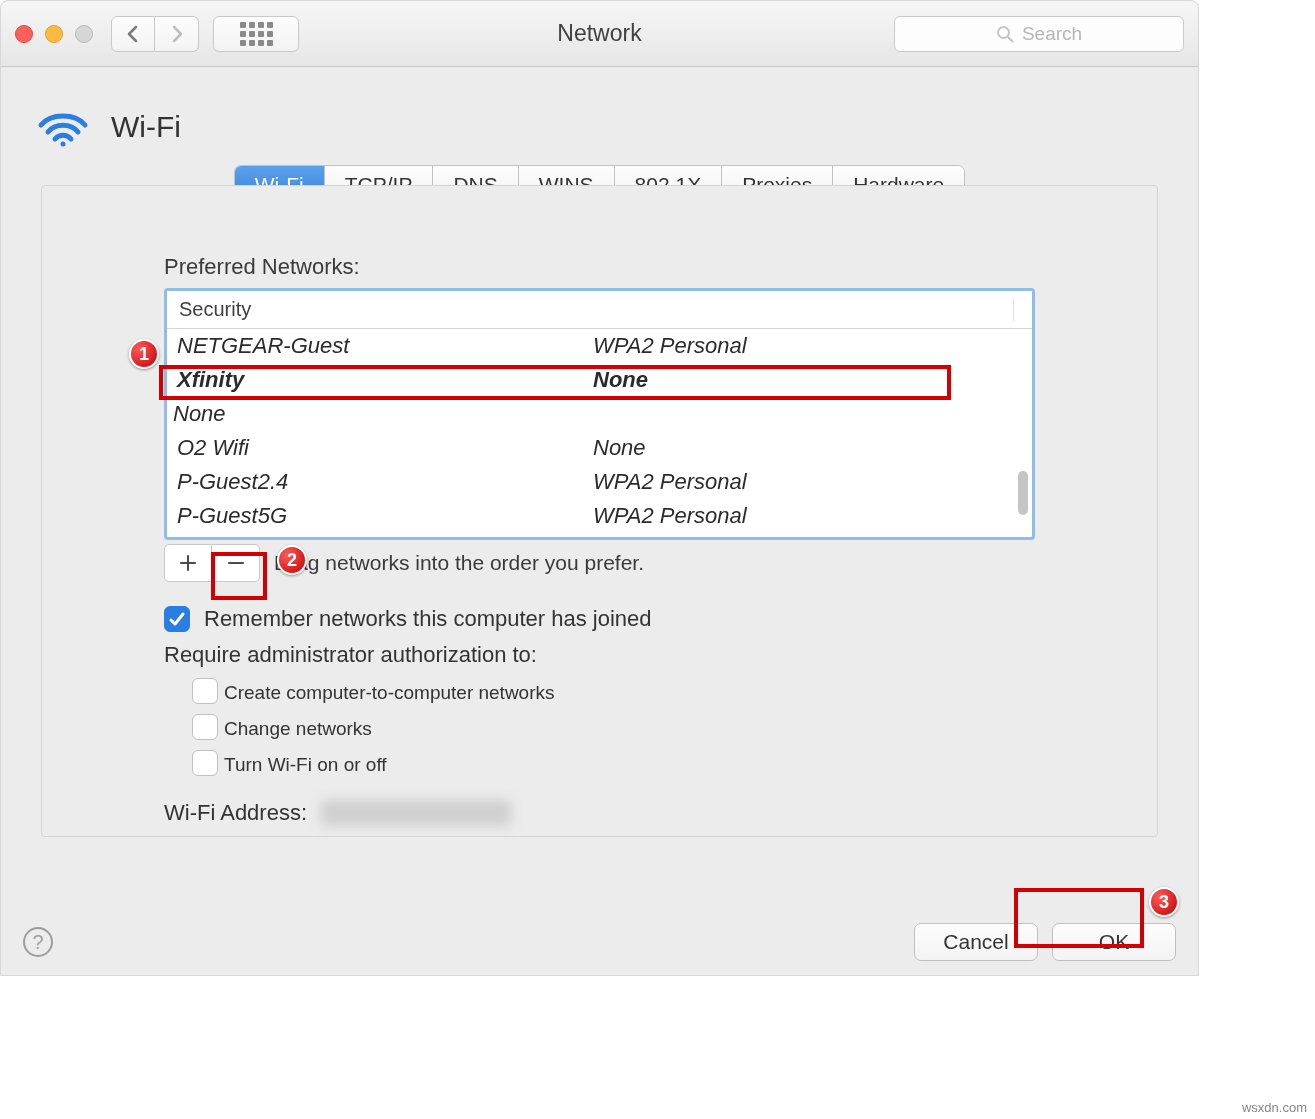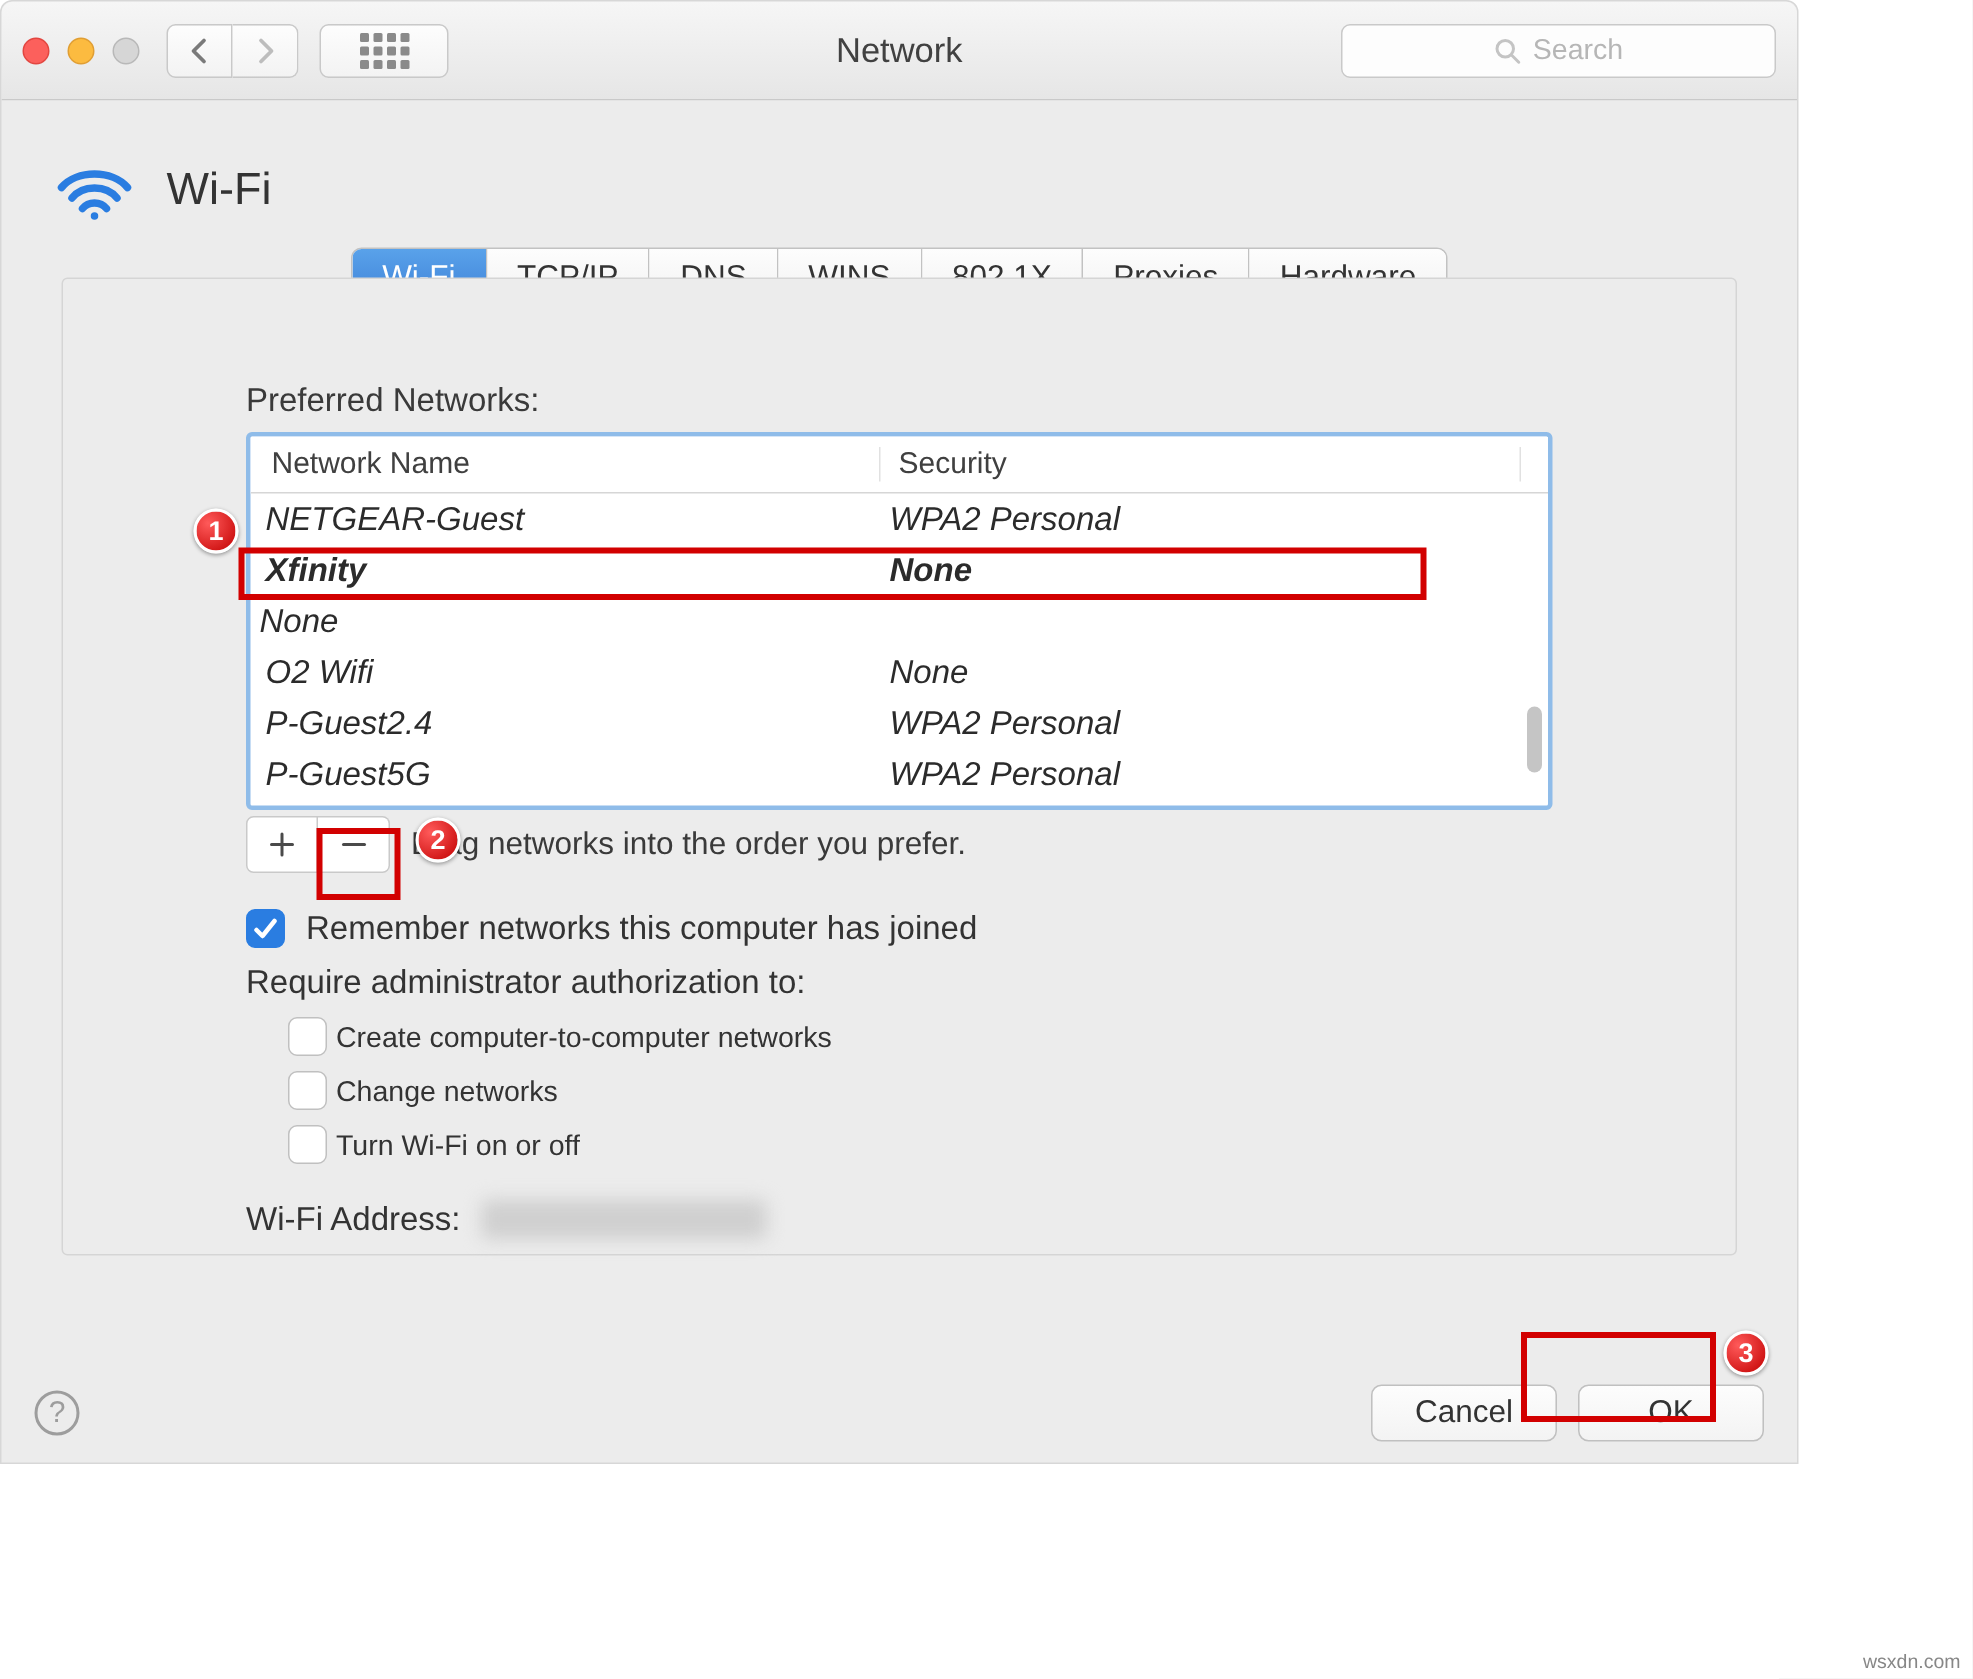--- a/index.html
+++ b/index.html
@@ -158,21 +158,20 @@
       <div class="tab">Hardware</div>
     </div>
   </div>
 
   <div class="panel">
     <div class="inner">
       <div class="section-label">Preferred Networks:</div>
 
       <div class="net-table" style="position:relative;">
         <div class="table-head">
-          <div class="col-name">Network Name</div>
           <div class="col-sec">Security</div>
           <div class="col-end"></div>
         </div>
         <div class="rows">
           <div class="row">
               <div class="c1">NETGEAR-Guest</div>
               <div class="c2">WPA2 Personal</div>
             </div>
           <div class="row bold">
               <div class="c1">Xfinity</div>

